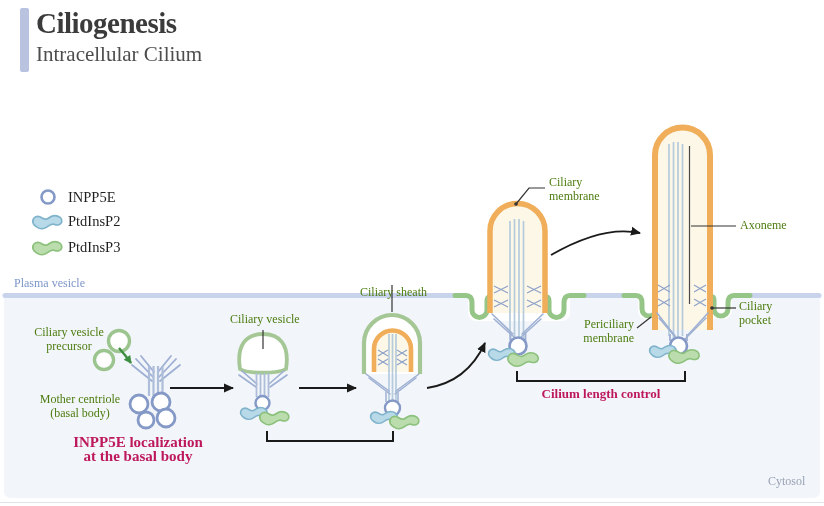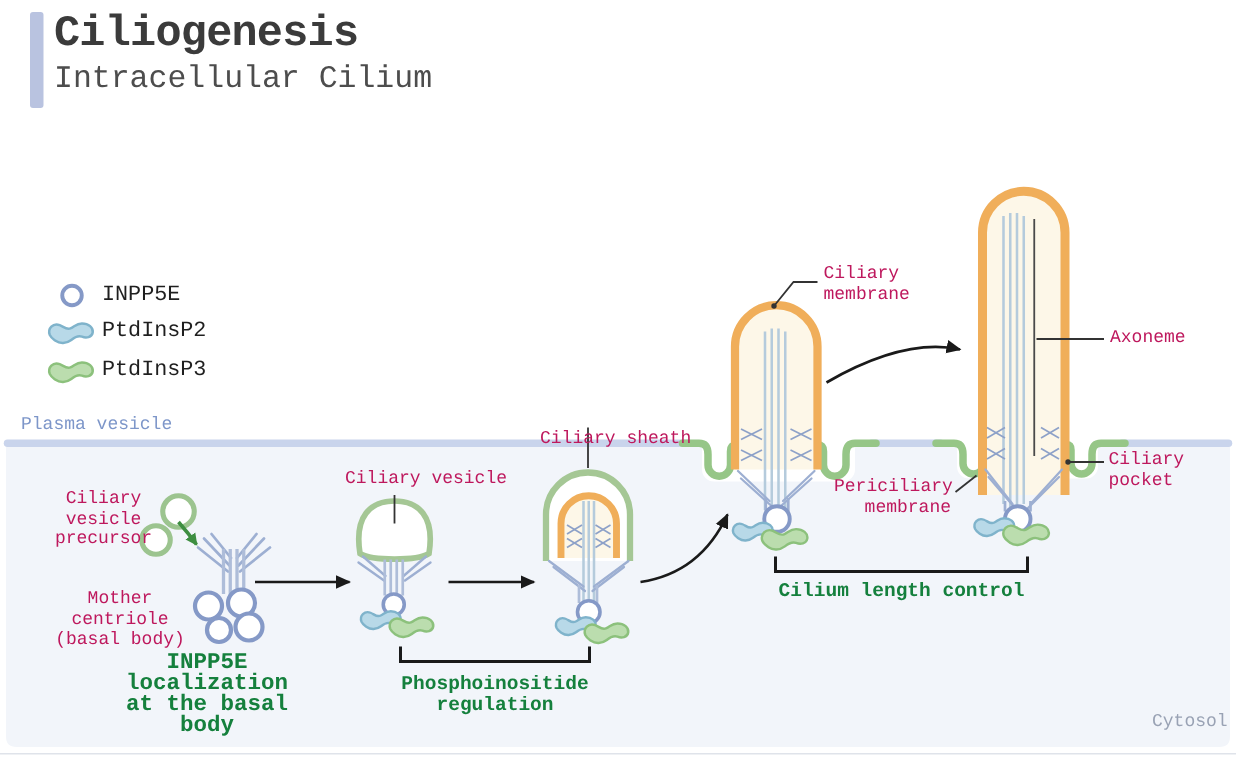--- a/index.html
+++ b/index.html
@@ -1,32 +1,32 @@
 <!DOCTYPE html>
 <html><head>
 <meta charset="utf-8">
 <style>
   html,body{margin:0;padding:0;background:#fff;}
   #canvas{
     position:relative;width:824px;height:506px;background:#ffffff;overflow:hidden;
-    font-family:Liberation Mono, monospace;color:#1c1c1c;
+    font-family:Liberation Serif, serif;color:#1c1c1c;
   }
   #art{position:absolute;left:0;top:0;width:824px;height:506px;}
   .abs{position:absolute;}
   .title{font-size:29px;font-weight:700;color:#3b3b3b;letter-spacing:-0.5px;line-height:30px;}
   .subtitle{font-size:21px;font-weight:400;color:#4d4d4d;line-height:24px;}
   .accent-bar{position:absolute;left:20px;top:8px;width:9px;height:64px;background:#b9c3e0;border-radius:2px;}
   .legend-label{font-size:14.5px;color:#1f1f1f;line-height:15px;white-space:nowrap;}
   .region-label{font-size:12px;line-height:13px;white-space:nowrap;}
   .pm-label{color:#7d96c9;}
   .cy-label{color:#99a2b4;}
-  .lbl{font-size:12px;line-height:13.5px;color:#be185d;white-space:nowrap;}
+  .lbl{font-size:12px;line-height:13.5px;color:#4d7c0f;white-space:nowrap;}
   .lbl-c{text-align:center;white-space:normal;}
   .lbl-r{text-align:right;white-space:normal;}
-  .cap{font-size:13px;line-height:14px;font-weight:700;color:#15803d;text-align:center;}
+  .cap{font-size:13px;line-height:14px;font-weight:700;color:#be185d;text-align:center;}
   .hairline{position:absolute;left:0;top:502px;width:824px;height:1px;background:#dfe3ea;}
 </style>
 </head>
 <body>
 
 <div id="canvas">
 
   <svg id="art" viewBox="0 0 824 506">
     <defs>
       <marker id="ah" markerUnits="userSpaceOnUse" markerWidth="12" markerHeight="10" refX="9" refY="5" orient="auto">
@@ -269,17 +269,16 @@
   <div class="abs lbl" style="left:740px;top:219px;">Axoneme</div>
   <div class="abs lbl" style="left:739px;top:300px;">
     <span>Ciliary</span><br>
     <span>pocket</span>
   </div>
 
   <div class="abs cap" style="left:63px;top:435px;width:150px;font-size:15px;">
     <span>INPP5E localization</span><br>
     <span>at the basal body</span>
   </div>
-  <div class="abs cap" style="left:245px;top:449px;width:170px;">Phosphoinositide regulation</div>
   <div class="abs cap" style="left:514px;top:387px;width:174px;">Cilium length control</div>
 
   <div class="hairline"></div>
 </div>
 
 </body></html>

